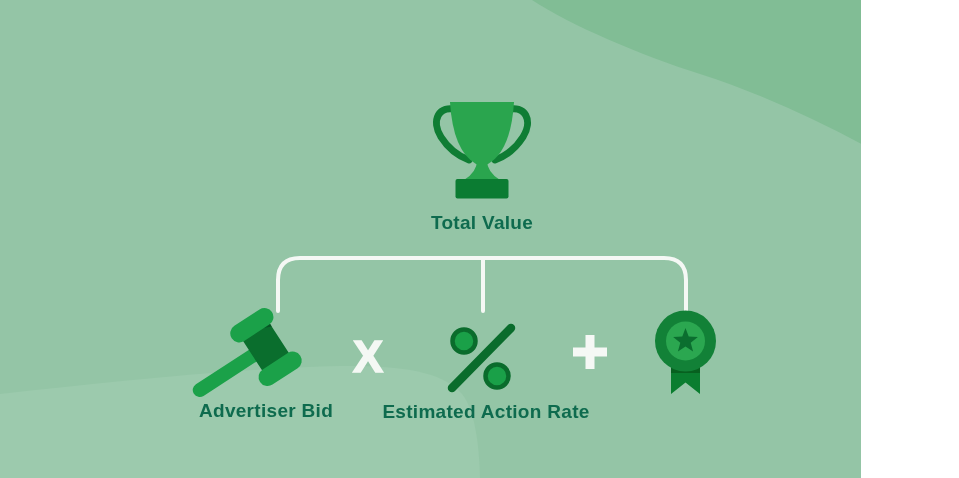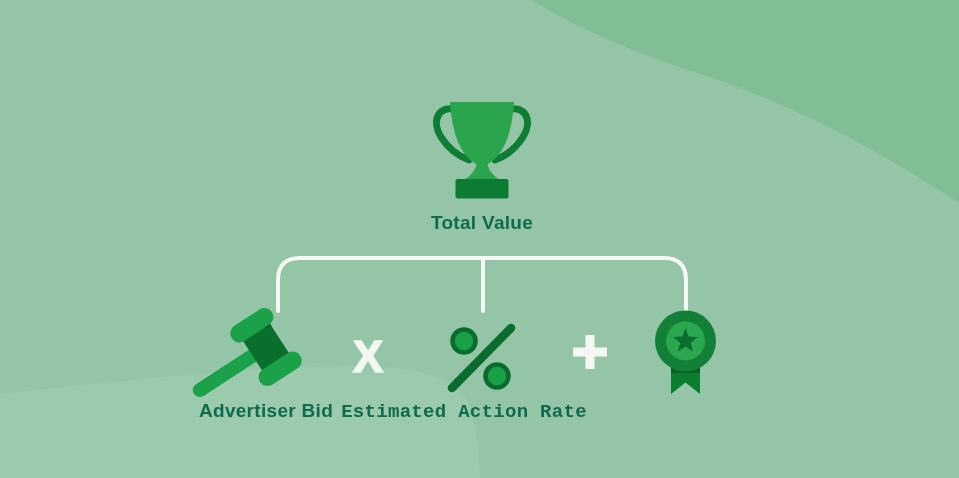--- a/index.html
+++ b/index.html
@@ -1,18 +1,18 @@
 <!DOCTYPE html>
 <html><head>
 <meta charset="utf-8">
 <style>
   html,body { margin:0; padding:0; }
   #canvas {
     position: relative;
-    width: 959px;
+    width: 861px;
     height: 478px;
     overflow: hidden;
     background: #94c5a6;
     font-family: "Liberation Sans", sans-serif;
   }
   #scene {
     position: absolute;
     left: 0; top: 0;
     width: 959px; height: 478px;
     display: block;
@@ -82,18 +82,18 @@
       <circle cx="685.5" cy="341" r="30.5" fill="#128137"></circle>
       <circle cx="685.5" cy="341" r="19.5" fill="#2ba750"></circle>
       <polygon fill="#0b6e2f" points="685.5,328 688.7,336.6 697.9,337 690.7,342.7 693.1,351.5 685.5,346.5 677.9,351.5 680.3,342.7 673.1,337 682.3,336.6"></polygon>
     </g>
   </svg>
 
   <div class="label" style="left:482px; top:212px;">Total Value</div>
 
   <div class="label" style="left:266px; top:400px;">Advertiser Bid</div>
 
-  <div class="label" style="left:464px; top:401px;font-family:Liberation Mono, monospace;">Estimated Action Rate</div>
+  <div class="label" style="left:486px; top:401px;">Estimated Action Rate</div>
 
 
   <div class="op-x" style="left:368px; top:356px;">X</div>
 
 </div>
 
 </body></html>

